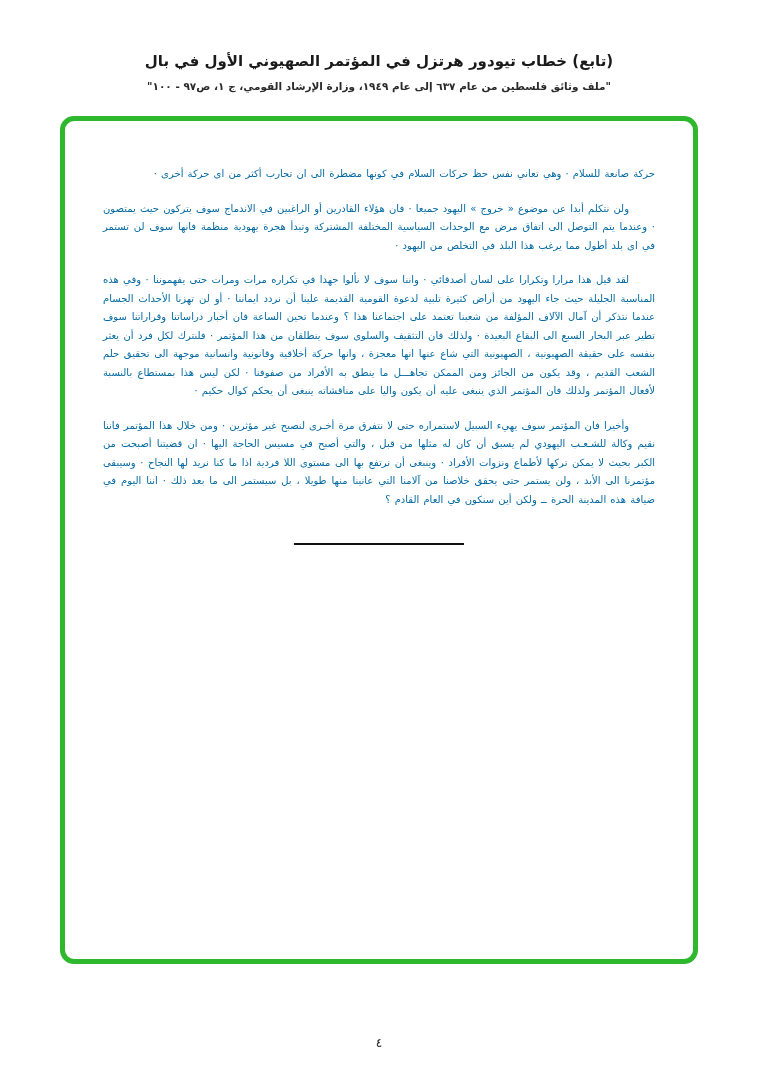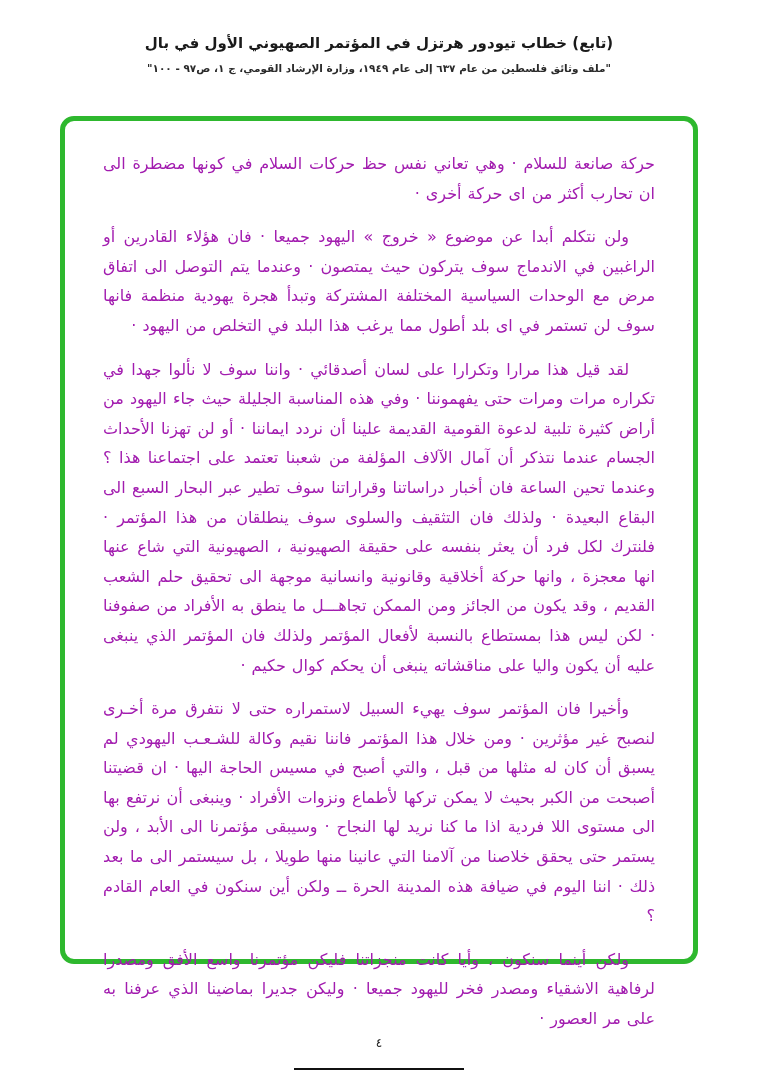--- a/index.html
+++ b/index.html
@@ -11,21 +11,21 @@
     position: relative;
     width: 758px;
     height: 1078px;
     background: #ffffff;
     font-family: "DejaVu Sans", sans-serif;
     direction: rtl;
     overflow: hidden;
   }
   .doc-header {
     text-align: center;
-    padding-top: 34px;
+    padding-top: 52px;
   }
   .doc-title {
     font-size: 15px;
     font-weight: bold;
     color: #1a1a1a;
     letter-spacing: 0px;
   }
   .doc-source {
     margin-top: 10px;
     font-size: 10.5px;
@@ -42,24 +42,24 @@
     border-radius: 14px;
     box-sizing: border-box;
     background: #ffffff;
   }
   .box-inner {
     padding: 28px 38px 0 38px;
   }
   .body-para {
     direction: rtl;
     text-align: justify;
-    font-size: 16px;
+    font-size: 10px;
     line-height: 1.85;
-    color: #a21caf;
-    margin: 0 0 14px 0;
+    color: #0369a1;
+    margin: 16px 0 14px 0;
     text-indent: 26px;
     word-spacing: 1px;
   }
   .body-para.first {
     text-indent: 0;
   }
   .separator-line {
     margin: 34px auto 0 auto;
     width: 170px;
     height: 0;
@@ -84,20 +84,19 @@
     <div class="doc-title">(تابع) خطاب تيودور هرتزل في المؤتمر الصهيوني الأول في بال</div>
     <div class="doc-source">"ملف وثائق فلسطين من عام ٦٣٧ إلى عام ١٩٤٩، وزارة الإرشاد القومي، ج ١، ص٩٧ - ١٠٠"</div>
   </div>
 
   <div class="green-box" style="border-color: rgb(46, 184, 46);">
     <div class="box-inner">
       <p class="body-para first">حركة صانعة للسلام · وهي تعاني نفس حظ حركات السلام في كونها مضطرة الى ان تحارب أكثر من اى حركة أخرى ·</p>
       <p class="body-para">ولن نتكلم أبدا عن موضوع « خروج » اليهود جميعا · فان هؤلاء القادرين أو الراغبين في الاندماج سوف يتركون حيث يمتصون · وعندما يتم التوصل الى اتفاق مرض مع الوحدات السياسية المختلفة المشتركة وتبدأ هجرة يهودية منظمة فانها سوف لن تستمر في اى بلد أطول مما يرغب هذا البلد في التخلص من اليهود ·</p>
       <p class="body-para">لقد قيل هذا مرارا وتكرارا على لسان أصدقائي · واننا سوف لا نألوا جهدا في تكراره مرات ومرات حتى يفهموننا · وفي هذه المناسبة الجليلة حيث جاء اليهود من أراض كثيرة تلبية لدعوة القومية القديمة علينا أن نردد ايماننا · أو لن تهزنا الأحداث الجسام عندما نتذكر أن آمال الآلاف المؤلفة من شعبنا تعتمد على اجتماعنا هذا ؟ وعندما تحين الساعة فان أخبار دراساتنا وقراراتنا سوف تطير عبر البحار السبع الى البقاع البعيدة · ولذلك فان التثقيف والسلوى سوف ينطلقان من هذا المؤتمر · فلنترك لكل فرد أن يعثر بنفسه على حقيقة الصهيونية ، الصهيونية التي شاع عنها انها معجزة ، وانها حركة أخلاقية وقانونية وانسانية موجهة الى تحقيق حلم الشعب القديم ، وقد يكون من الجائز ومن الممكن تجاهـــل ما ينطق به الأفراد من صفوفنا · لكن ليس هذا بمستطاع بالنسبة لأفعال المؤتمر ولذلك فان المؤتمر الذي ينبغى عليه أن يكون واليا على مناقشاته ينبغى أن يحكم كوال حكيم ·</p>
       <p class="body-para">وأخيرا فان المؤتمر سوف يهيء السبيل لاستمراره حتى لا نتفرق مرة أخـرى لنصبح غير مؤثرين · ومن خلال هذا المؤتمر فاننا نقيم وكالة للشـعـب اليهودي لم يسبق أن كان له مثلها من قبل ، والتي أصبح في مسيس الحاجة اليها · ان قضيتنا أصبحت من الكبر بحيث لا يمكن تركها لأطماع ونزوات الأفراد · وينبغى أن نرتفع بها الى مستوى اللا فردية اذا ما كنا نريد لها النجاح · وسيبقى مؤتمرنا الى الأبد ، ولن يستمر حتى يحقق خلاصنا من آلامنا التي عانينا منها طويلا ، بل سيستمر الى ما بعد ذلك · اننا اليوم في ضيافة هذه المدينة الحرة ــ ولكن أين سنكون في العام القادم ؟</p>
-      <p class="body-para">ولكن أينما سنكون ، وأيا كانت منجزاتنا فليكن مؤتمرنا واسع الأفق ومصدرا لرفاهية الاشقياء ومصدر فخر لليهود جميعا · وليكن جديرا بماضينا الذي عرفنا به على مر العصور ·</p>
       <div class="separator-line"></div>
     </div>
   </div>
 
   <div class="page-number">٤</div>
 
 </div>
 
 </body></html>

